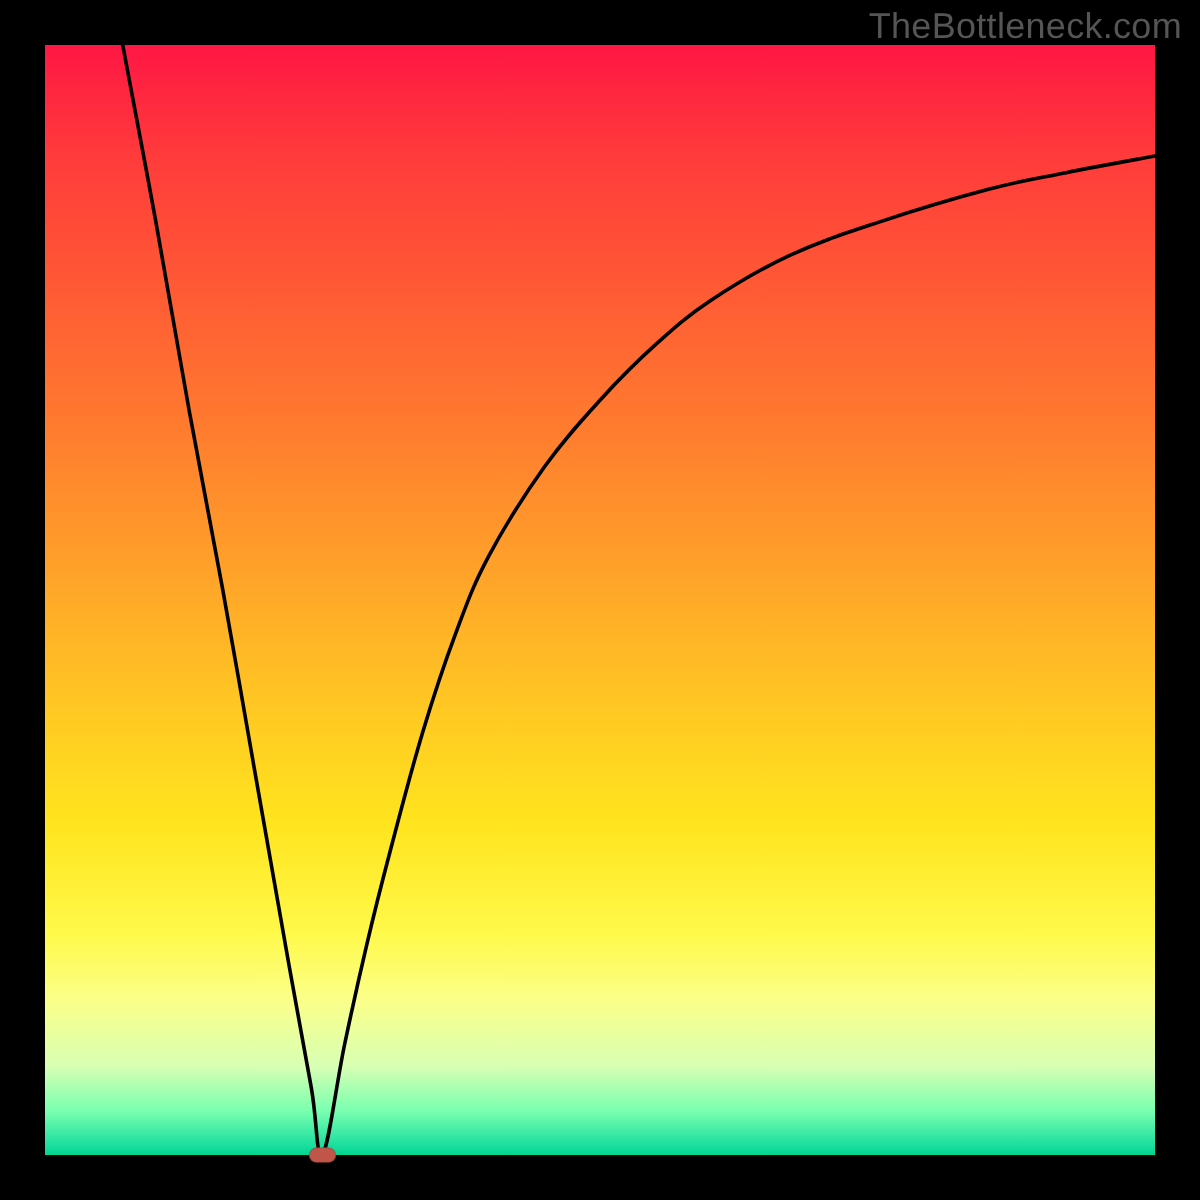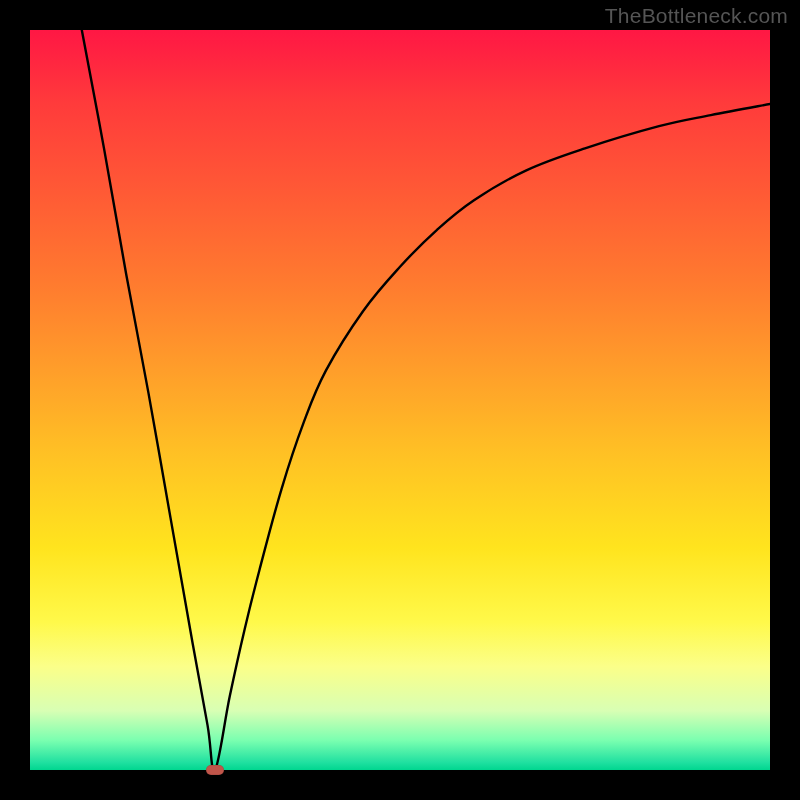--- a/index.html
+++ b/index.html
@@ -38,21 +38,21 @@
       #7affb0 96%,
       #1fe0a0 99%,
       #00d68f 100%
     );
   }
   .watermark {
     position: absolute;
     top: 4px;
     right: 12px;
     color: #555555;
-    font-size: 21px;
+    font-size: 24px;
     font-weight: 500;
     letter-spacing: 0.2px;
     user-select: none;
   }
   svg.curve {
     position: absolute;
     left: 0;
     top: 0;
     width: 740px;
     height: 740px;

